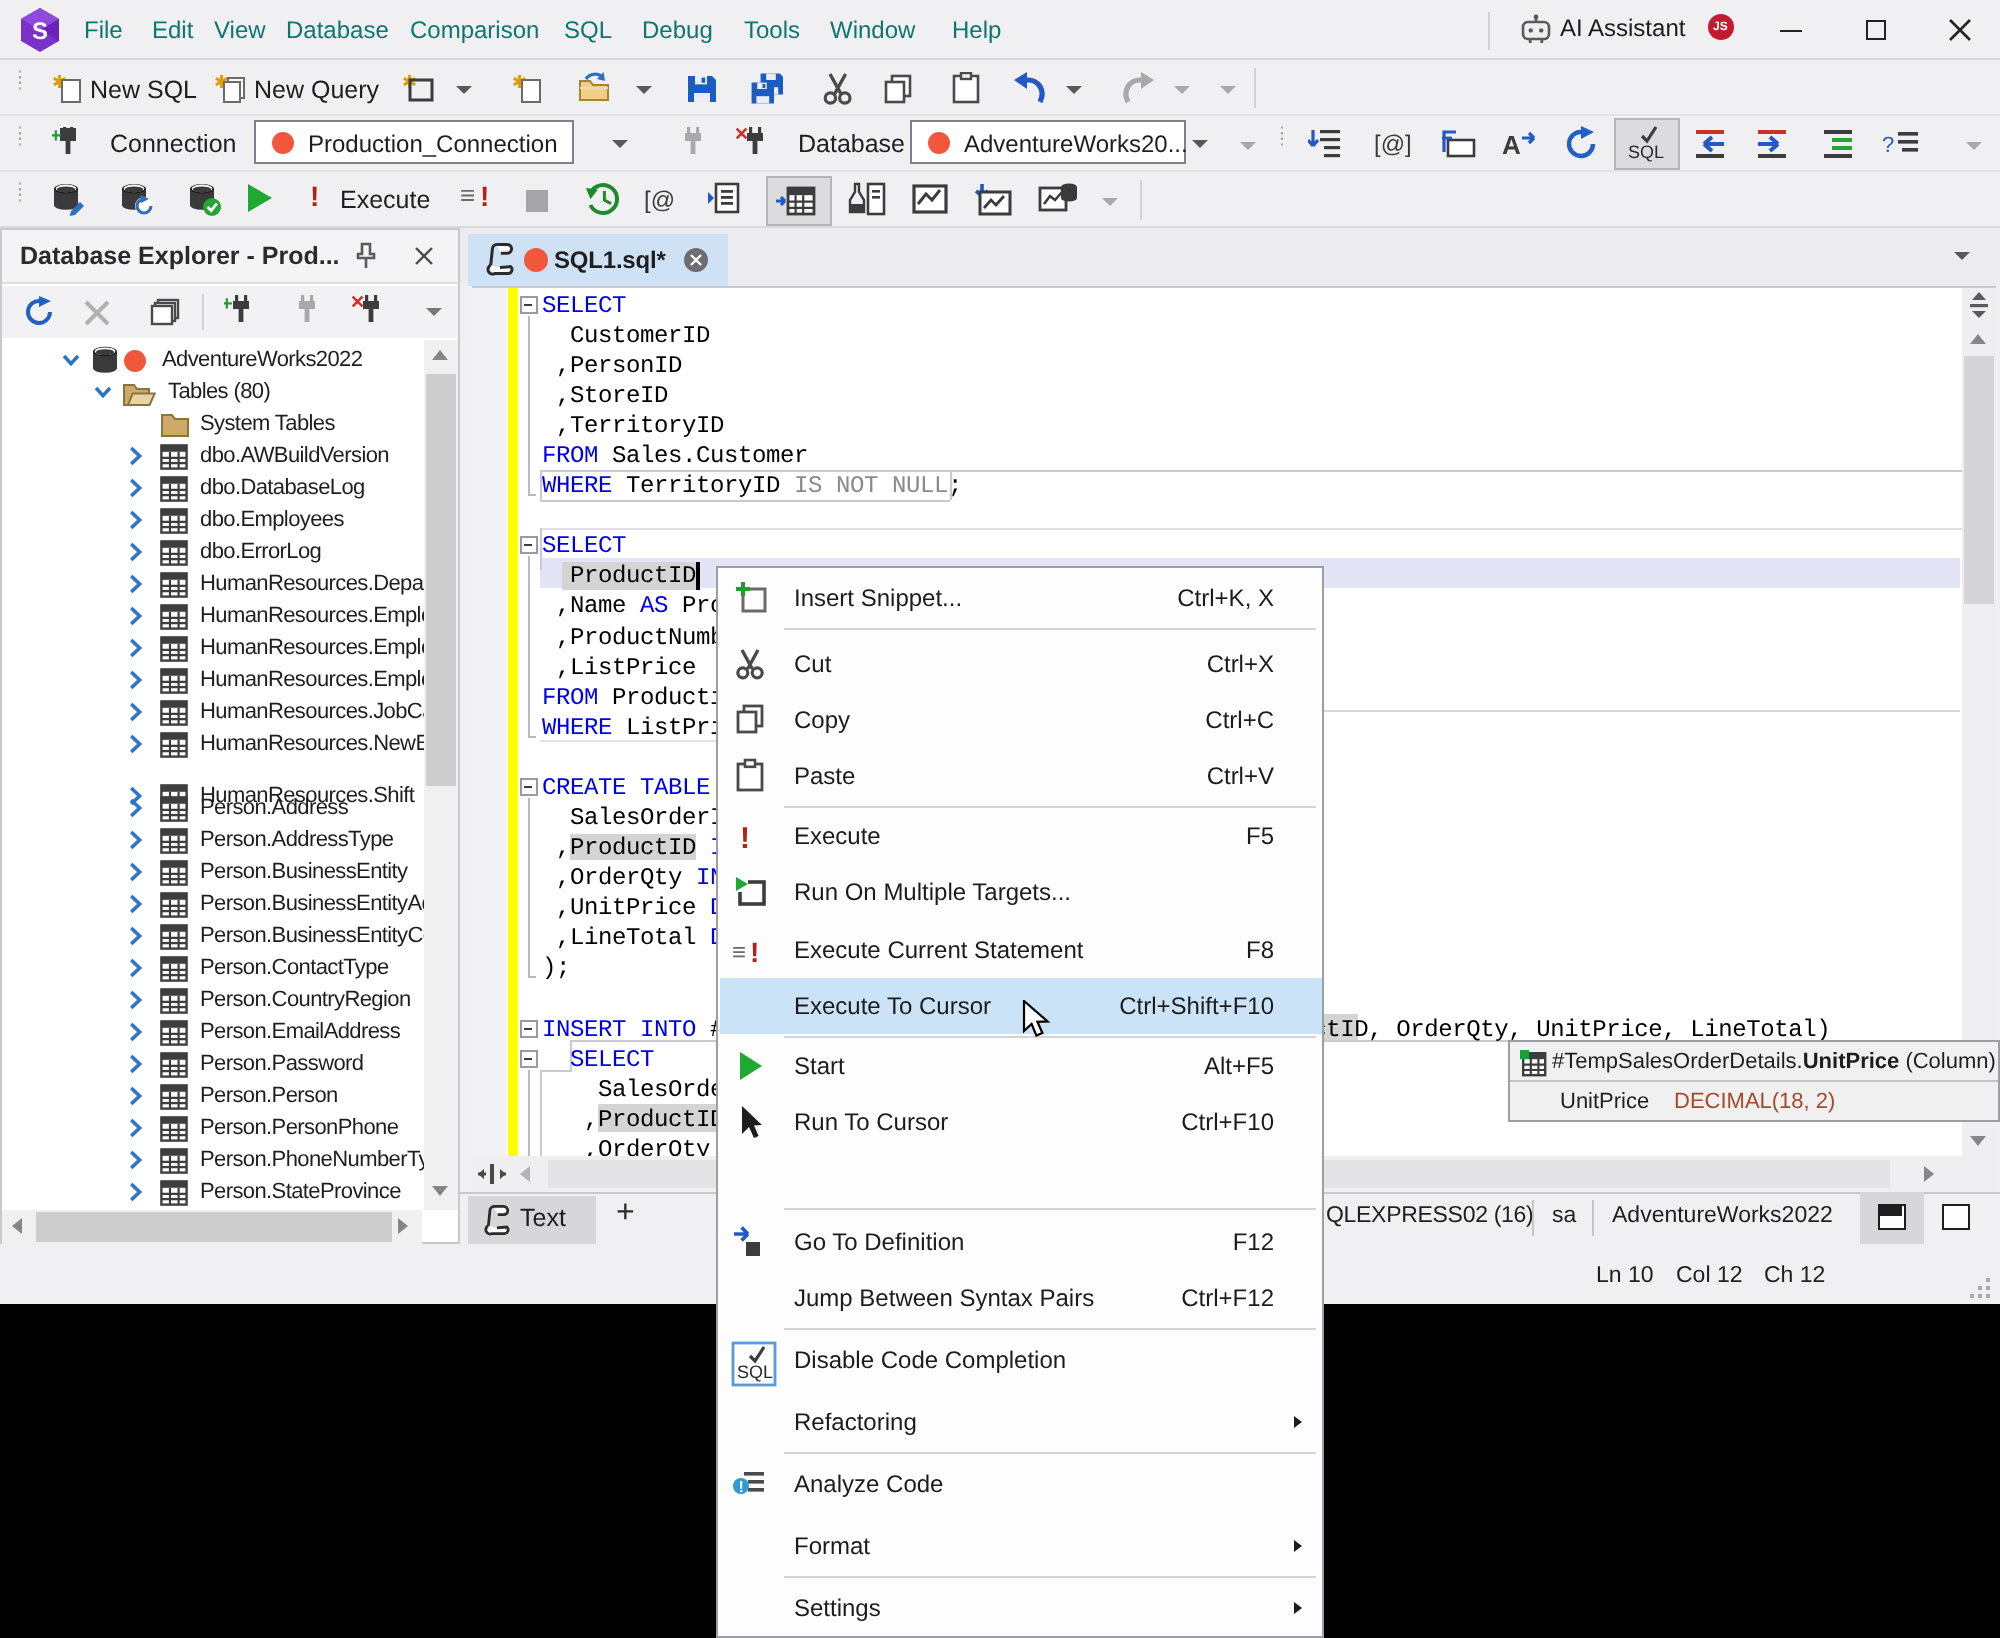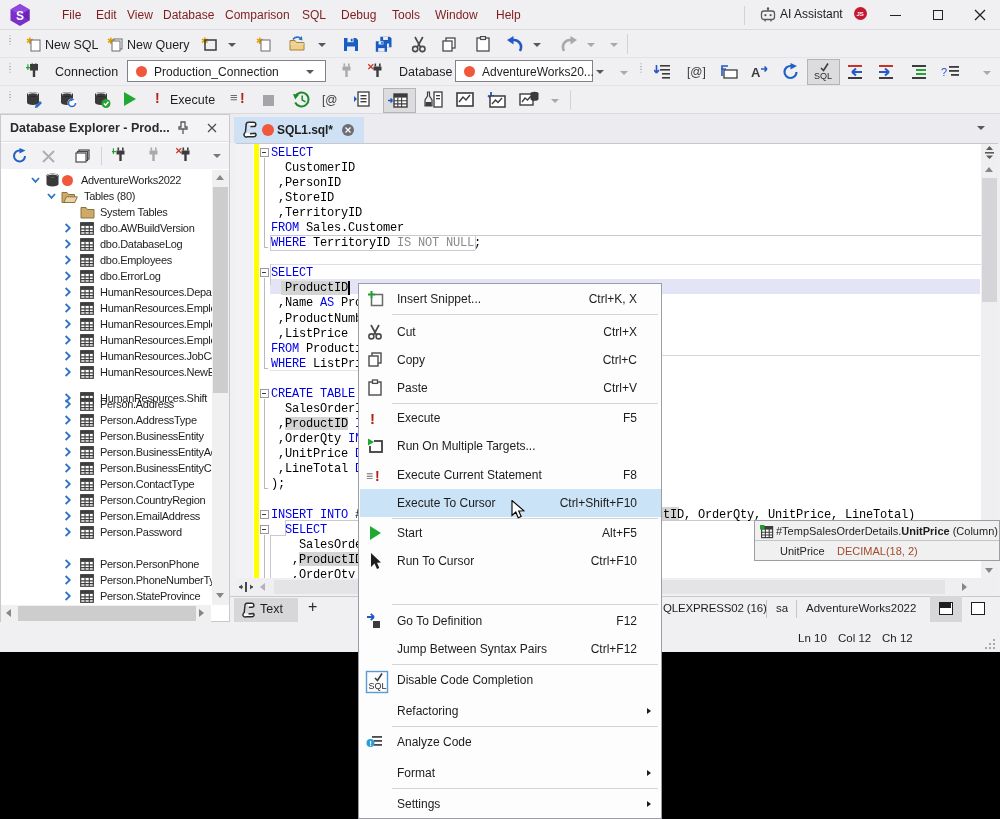--- a/index.html
+++ b/index.html
@@ -4,21 +4,21 @@
 <style>
   * { margin:0; padding:0; box-sizing:border-box; }
   html,body { width:1000px; height:819px; background:#000; overflow:hidden; }
   body { font-family:"Liberation Sans", sans-serif; color:#1e1e1e; position:relative; }
   .abs { position:absolute; }
   #app { position:absolute; left:0; top:0; width:1000px; height:652px; background:#f0eff2; }
   .mono { font-family:"Liberation Mono", monospace; }
   .vline { position:absolute; width:1px; background:#d2d1d5; }
   .hline { position:absolute; height:1px; background:#d2d1d5; }
   .handle { position:absolute; width:4px; color:#9a99a0; font-size:8px; letter-spacing:0; line-height:3px; }
-  .menuitem { position:absolute; top:8px; font-size:12px; color:#7f1d1d;margin-left:20px; }
+  .menuitem { position:absolute; top:8px; font-size:12px; color:#0f766e; }
   .ddarrow { position:absolute; width:0; height:0; border-left:4px solid transparent; border-right:4px solid transparent; border-top:4px solid #58575e; }
   .combo { position:absolute; height:22px; background:#fff; border:1px solid #828089; }
   .dot { position:absolute; border-radius:50%; background:#f1573a; }
   .treerow { position:absolute; left:2px; width:209px; height:16px; font-size:11px; white-space:nowrap; overflow:hidden; }
   .kw { color:#0000e8; }
   .gy { color:#8a8a8a; }
   .mrow { position:absolute; left:1px; width:301px; height:28px; }
   .mtxt { position:absolute; left:37px; top:50%; transform:translateY(-50%); font-size:12px; color:#1c1c1c; white-space:nowrap; }
   .mkey { position:absolute; right:24px; top:50%; transform:translateY(-50%); font-size:12px; color:#1c1c1c; }
   .msep { position:absolute; left:33px; right:3px; height:1px; background:#d4d4d4; }
@@ -143,21 +143,21 @@
   <div class="handle" style="left:6px;top:65px;">⋮<br>⋮</div>
   <svg class="abs" style="left:26px;top:63px;" width="16" height="17" viewBox="0 0 16 17">
     <path d="M4 1 L12 1 L12 4 L4 4 Z M5 1 L5 -2 M11 1 L11 -2" fill="#3c3c3c"></path>
     <rect x="5.5" y="-0.5" width="1.6" height="3" fill="#3c3c3c" transform="translate(0,1)"></rect>
     <rect x="9" y="0.5" width="1.6" height="3" fill="#3c3c3c"></rect>
     <rect x="4" y="3.5" width="8" height="4" fill="#3c3c3c"></rect>
     <rect x="6.8" y="7" width="2.4" height="7" fill="#3c3c3c"></rect>
     <text x="-1" y="8" font-size="10" font-weight="bold" fill="#1e9e31">+</text>
   </svg>
   <span class="abs" style="left:55px;top:65px;font-size:12.5px;">Connection</span>
-  <div class="combo" style="left:127px;top:60px;width:199px;">
+  <div class="combo" style="left:127px;top:60px;width:160px;">
     <div class="dot" style="left:8px;top:5px;width:11px;height:11px;"></div>
     <span class="abs" style="left:26px;top:4px;font-size:12px;">Production_Connection</span>
     <div class="ddarrow" style="left:178px;top:9px;"></div>
   </div>
   <svg class="abs" style="left:340px;top:63px;" width="14" height="17" viewBox="0 0 14 17">
     <rect x="3.5" y="0.5" width="1.6" height="3" fill="#a9a8ad"></rect>
       <rect x="8" y="0.5" width="1.6" height="3" fill="#a9a8ad"></rect>
     <rect x="2.5" y="3.5" width="8" height="4" fill="#a9a8ad"></rect>
       <rect x="5.3" y="7" width="2.4" height="7" fill="#a9a8ad"></rect>
   </svg>
@@ -660,20 +660,34 @@
           <span style="position:absolute;left:77px;top:2px;width:17px;height:15px;">
             <svg width="14" height="13" viewBox="0 0 14 13" style="position:absolute;left:0;top:0;">
               <rect x="0.7" y="0.7" width="12.6" height="11.6" fill="#fff" stroke="#3e3e3e" stroke-width="1.2"></rect>
               <rect x="0.7" y="0.7" width="12.6" height="3.2" fill="#3e3e3e"></rect>
               <path d="M5 4 L5 12 M9.3 4 L9.3 12" stroke="#3e3e3e" stroke-width="1.1"></path>
               <path d="M1 6.9 L13.5 6.9 M1 9.6 L13.5 9.6" stroke="#3e3e3e" stroke-width="1.1"></path>
             </svg>
           </span>
           <span style="position:absolute;left:97px;top:1.5px;letter-spacing:-0.3px;">Person.Password</span>
         </div>
+        <div class="treerow" style="top:370px;">
+          <svg style="position:absolute;left:61px;top:3px;" width="8" height="10" viewBox="0 0 8 10">
+            <path d="M1.6 1 L5.8 5 L1.6 9" fill="none" stroke="#2e75c8" stroke-width="1.8"></path>
+          </svg>
+          <span style="position:absolute;left:77px;top:2px;width:17px;height:15px;">
+            <svg width="14" height="13" viewBox="0 0 14 13" style="position:absolute;left:0;top:0;">
+              <rect x="0.7" y="0.7" width="12.6" height="11.6" fill="#fff" stroke="#3e3e3e" stroke-width="1.2"></rect>
+              <rect x="0.7" y="0.7" width="12.6" height="3.2" fill="#3e3e3e"></rect>
+              <path d="M5 4 L5 12 M9.3 4 L9.3 12" stroke="#3e3e3e" stroke-width="1.1"></path>
+              <path d="M1 6.9 L13.5 6.9 M1 9.6 L13.5 9.6" stroke="#3e3e3e" stroke-width="1.1"></path>
+            </svg>
+          </span>
+          <span style="position:absolute;left:97px;top:1.5px;letter-spacing:-0.3px;">Person.Person</span>
+        </div>
         <div class="treerow" style="top:386px;">
           <svg style="position:absolute;left:61px;top:3px;" width="8" height="10" viewBox="0 0 8 10">
             <path d="M1.6 1 L5.8 5 L1.6 9" fill="none" stroke="#2e75c8" stroke-width="1.8"></path>
           </svg>
           <span style="position:absolute;left:77px;top:2px;width:17px;height:15px;">
             <svg width="14" height="13" viewBox="0 0 14 13" style="position:absolute;left:0;top:0;">
               <rect x="0.7" y="0.7" width="12.6" height="11.6" fill="#fff" stroke="#3e3e3e" stroke-width="1.2"></rect>
               <rect x="0.7" y="0.7" width="12.6" height="3.2" fill="#3e3e3e"></rect>
               <path d="M5 4 L5 12 M9.3 4 L9.3 12" stroke="#3e3e3e" stroke-width="1.1"></path>
               <path d="M1 6.9 L13.5 6.9 M1 9.6 L13.5 9.6" stroke="#3e3e3e" stroke-width="1.1"></path>

